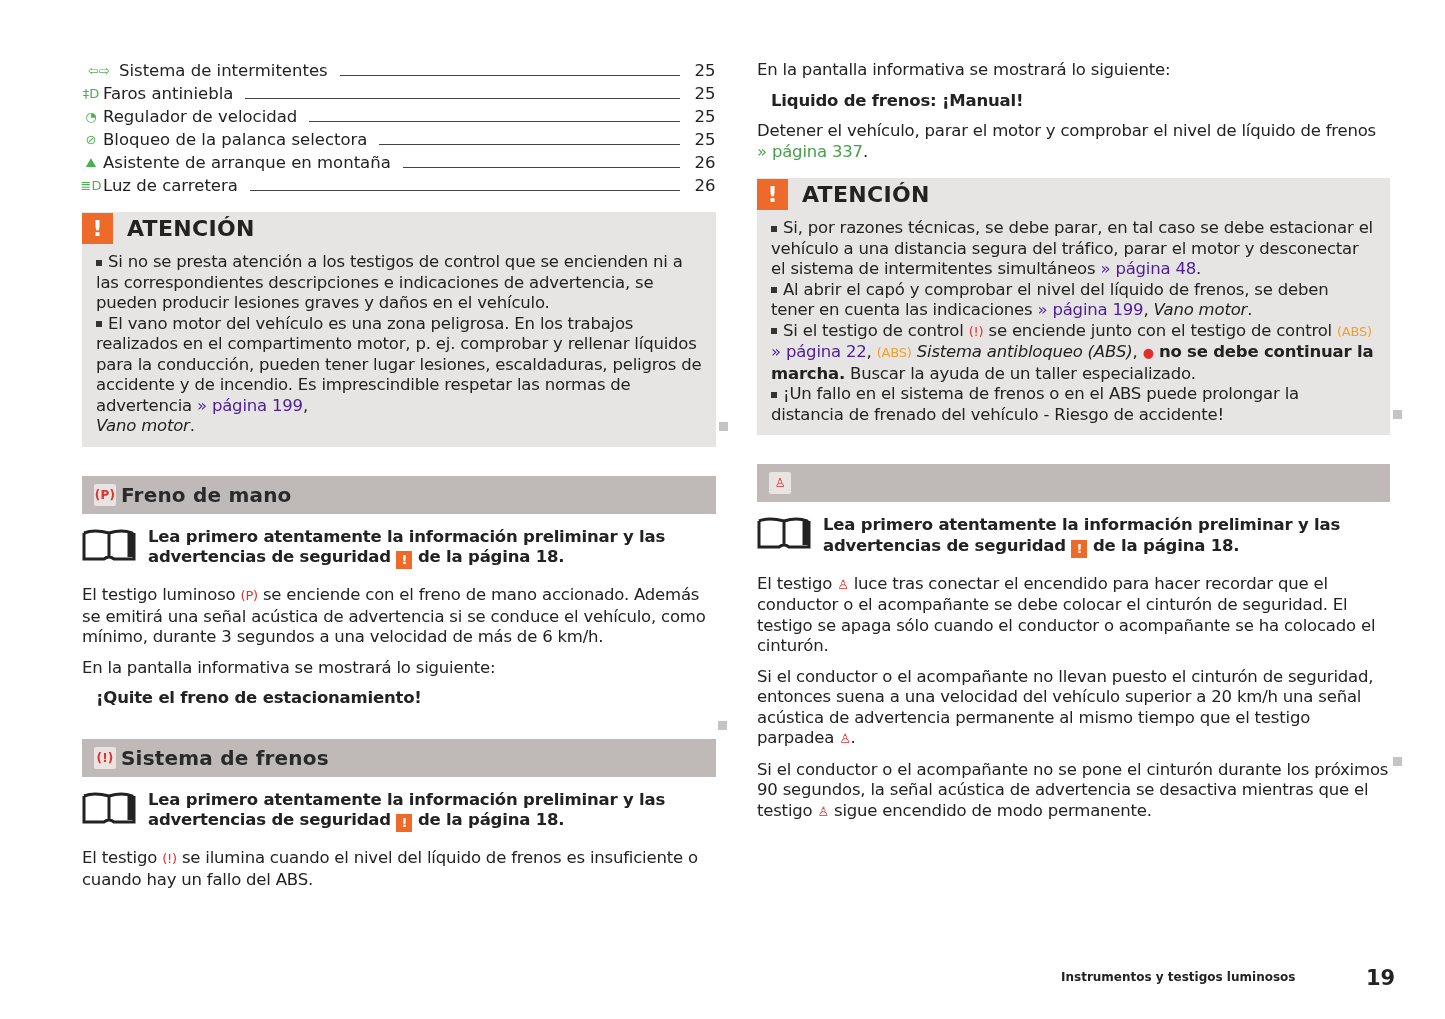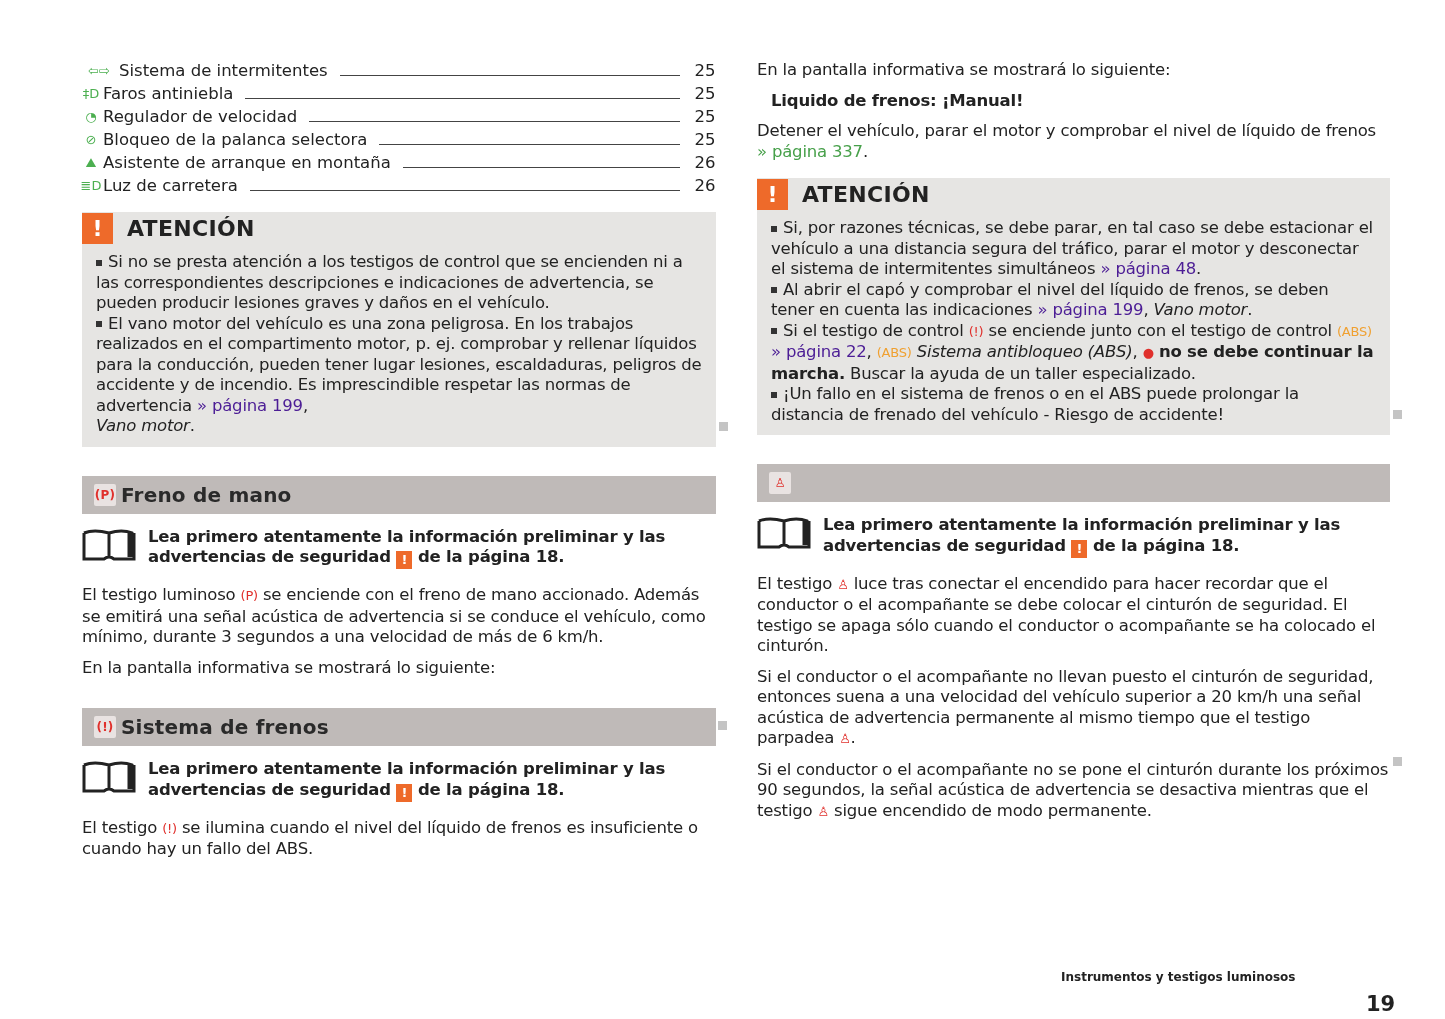--- a/index.html
+++ b/index.html
@@ -32,21 +32,21 @@
              align-items:center; justify-content:center; border-radius:2px; margin-right:5px; }
   .preread { display:flex; margin-top:13px; }
   .book { width:54px; height:36px; margin-right:12px; flex-shrink:0; }
   .preread p { font-weight:bold; }
   .excl { display:inline-block; width:16px; height:18px; background:#ee6a2a; color:#fff; font-size:13px;
           text-align:center; line-height:18px; vertical-align:-2px; }
   .indent { padding-left:14px; font-weight:bold; }
   .inl-red { color:#e0302c; font-size:13px; }
   .inl-org { color:#f0a030; font-size:13px; }
   .footer { position:absolute; top:970px; left:1061px; font-weight:bold; font-size:12px; }
-  .pagenum { position:absolute; top:992px; left:1366px; font-size:21px; font-weight:bold; }
+  .pagenum { position:absolute; top:966px; left:1366px; font-size:21px; font-weight:bold; }
 </style>
 </head>
 <body>
 
 <div class="col left">
   <ul class="toc">
     <li>
         <span class="ico two">⇦⇨</span>
         <span>Sistema de intermitentes</span>
         <span class="lead"></span>
@@ -102,20 +102,21 @@
       <span>Freno de mano</span>
     </div>
   <div class="preread">
     <svg class="book" viewBox="0 0 54 36">
         <path d="M2 6 L2 32 L22 32 Q27 28 32 32 L52 32 L52 6 M2 6 Q12 2 27 6 L27 30 M27 6 Q40 2 50 6 L50 30 M47 6 L47 30" fill="none" stroke="#222" stroke-width="3"></path>
       </svg>
     <p><span>Lea primero atentamente la información preliminar y las advertencias de seguridad </span><span class="excl">!</span><span> de la página 18.</span></p>
   </div>
   <p class="para" style="margin-top:16px"><span>El testigo luminoso </span><span class="inl-red">(P)</span><span> se enciende con el freno de mano accionado. Además se emitirá una señal acústica de advertencia si se conduce el vehículo, como mínimo, durante 3 segundos a una velocidad de más de 6 km/h.</span></p>
   <p class="para">En la pantalla informativa se mostrará lo siguiente:</p>
+  <p class="para indent">¡Quite el freno de estacionamiento!</p>
   <span class="end-sq" style="left:636px;top:663px"></span>
 
   <div class="sec-head" style="margin-top:30px">
       <span class="sec-ico">(!)</span>
       <span>Sistema de frenos</span>
     </div>
   <div class="preread">
     <svg class="book" viewBox="0 0 54 36">
         <path d="M2 6 L2 32 L22 32 Q27 28 32 32 L52 32 L52 6 M2 6 Q12 2 27 6 L27 30 M27 6 Q40 2 50 6 L50 30 M47 6 L47 30" fill="none" stroke="#222" stroke-width="3"></path>
       </svg>

